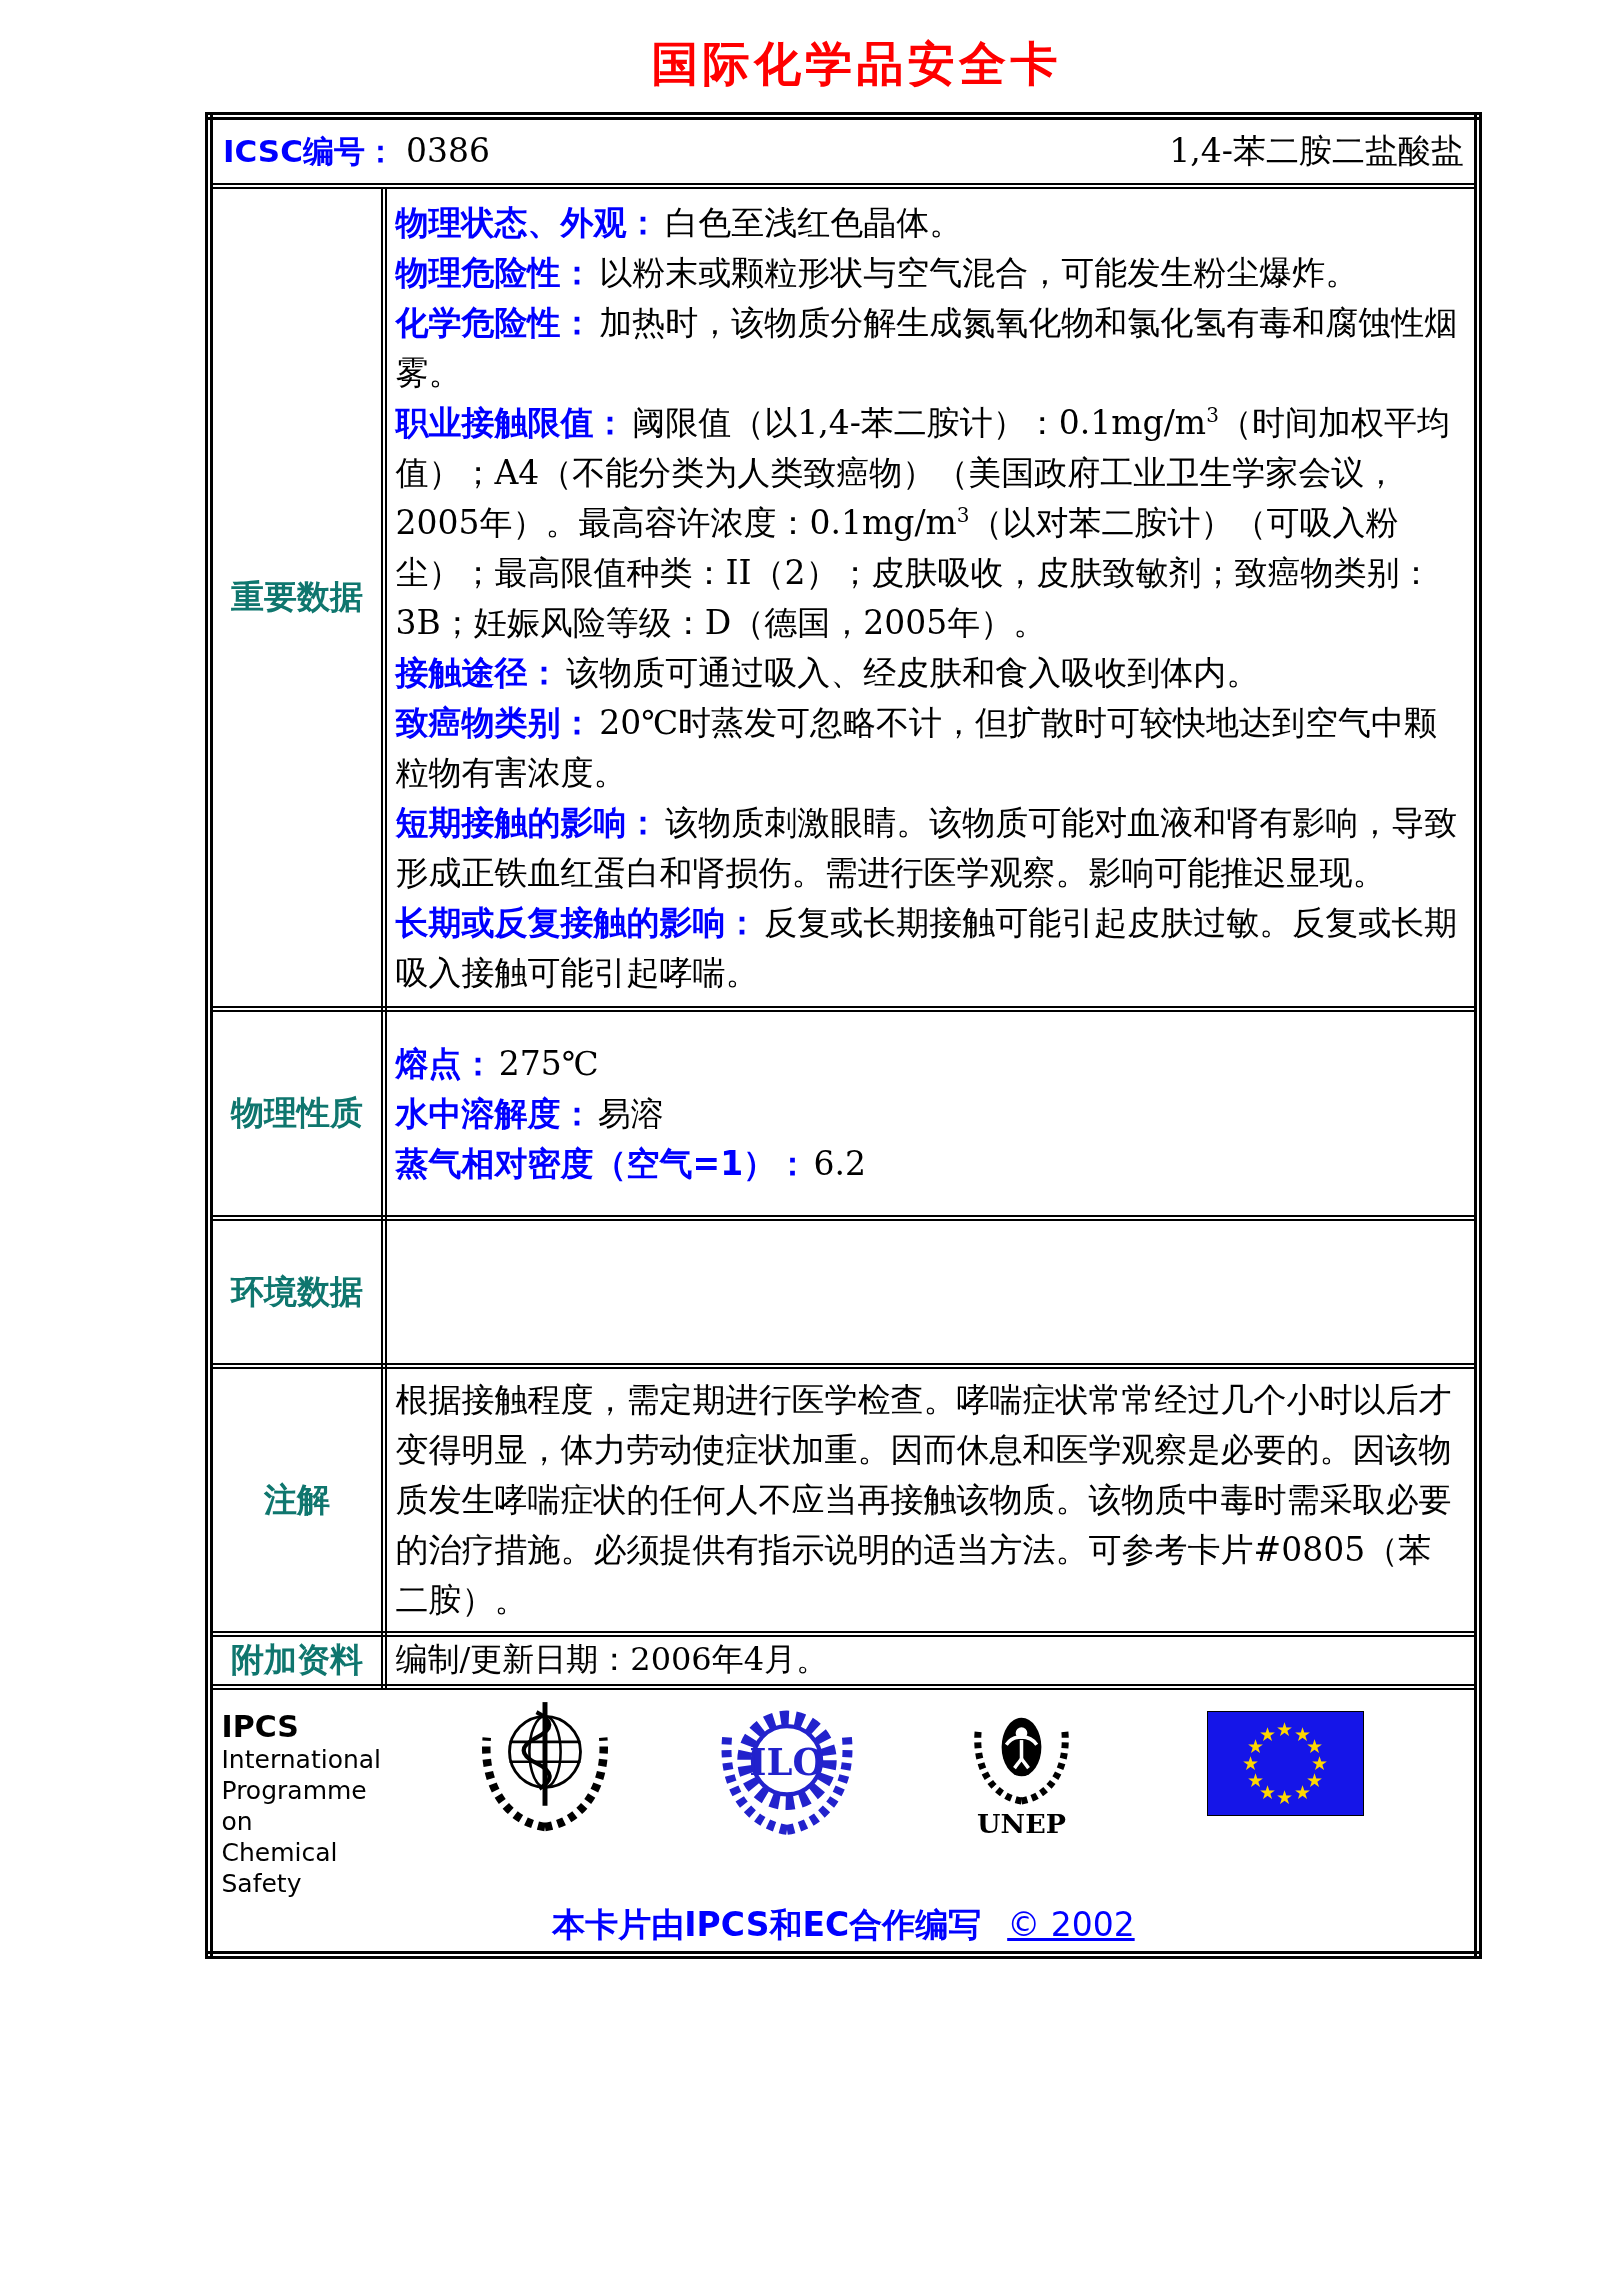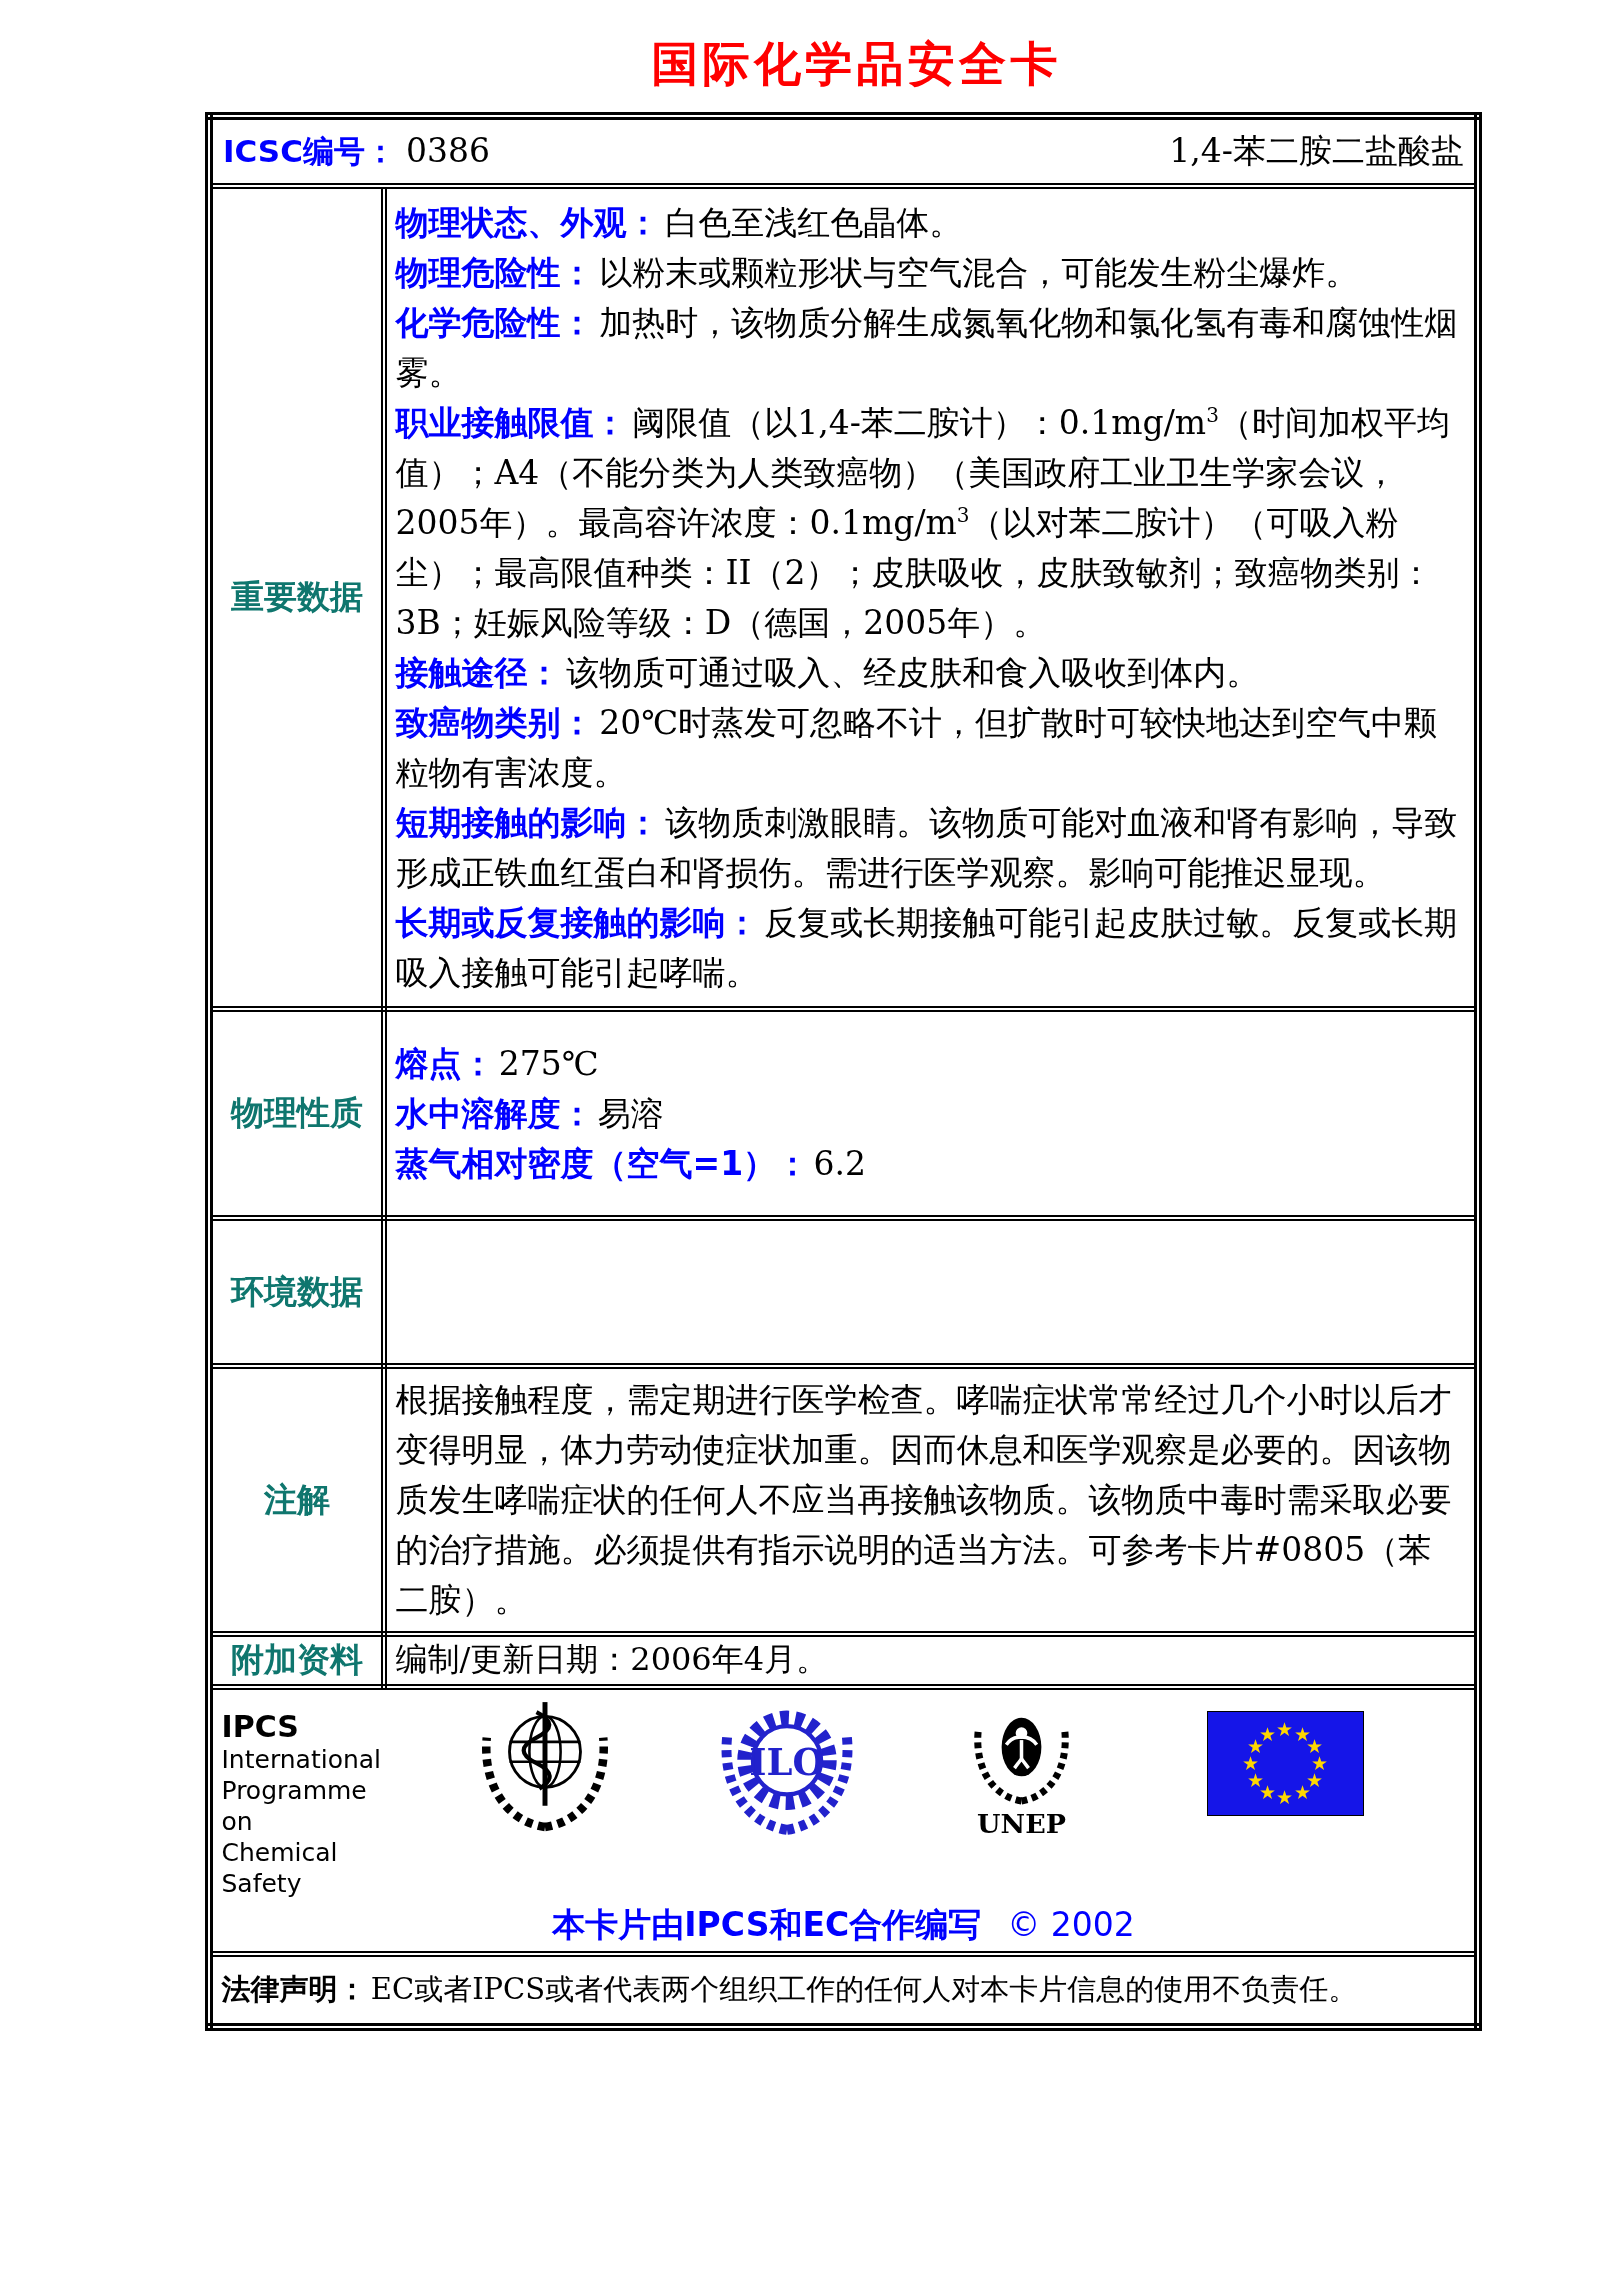--- a/index.html
+++ b/index.html
@@ -72,21 +72,21 @@
   }
   .credit-line{
     text-align:center;margin-top:4.3px;color:#0000FF;font-size:33px;
   }
   .credit-line .credit-main{
     font-weight:bold;
     font-family:"DejaVu Sans","Liberation Sans",sans-serif;
   }
   .credit-line .credit-copy{
     font-family:"DejaVu Sans","Liberation Sans",sans-serif;
-    font-weight:normal;margin-left:26px;
+    font-weight:normal;margin-left:26px;text-decoration:underline;
   }
   
   .legal-cell{height:63px;vertical-align:middle;padding:1.4px 8.5px;font-size:29px;}
   .legal-cell .legal-label{
     font-weight:bold;font-family:"DejaVu Sans","Liberation Sans",sans-serif;
     margin-right:4.3px;
   }
 </style>
 </head>
 <body>
@@ -225,20 +225,15 @@
           <span class="eu-star" style="left:48px;top:34px;">★</span>
           <span class="eu-star" style="left:60px;top:22px;">★</span>
         </div>
       </div>
       <div class="credit-line">
         <span class="credit-main">本卡片由IPCS和EC合作编写</span><span class="credit-copy">© 2002</span>
       </div>
     </td>
   </tr>
 
-  <tr>
-    <td colspan="2" class="legal-cell">
-      <span class="legal-label">法律声明：</span><span>EC或者IPCS或者代表两个组织工作的任何人对本卡片信息的使用不负责任。</span>
-    </td>
-  </tr>
 </tbody>
   </table>
 
 
 </body></html>

